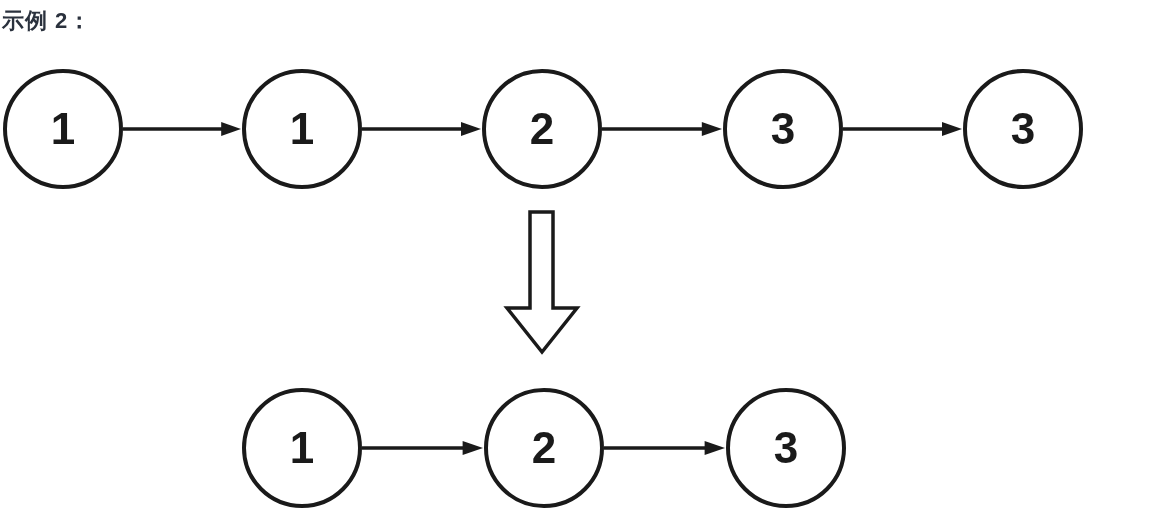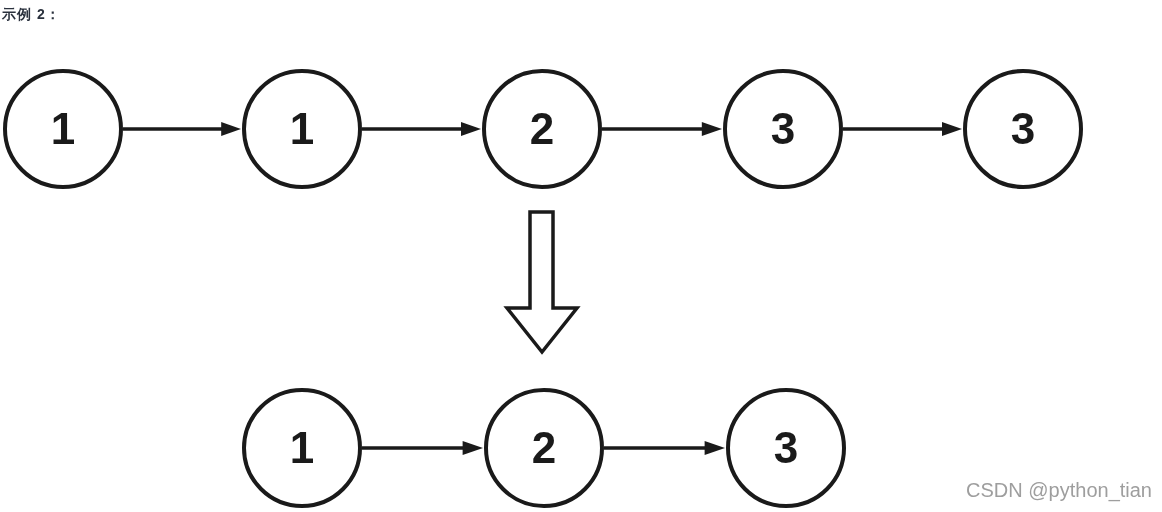--- a/index.html
+++ b/index.html
@@ -16,21 +16,21 @@
     width: 1162px;
     height: 512px;
     background: #ffffff;
     overflow: hidden;
     font-family: "Liberation Sans", "DejaVu Sans", sans-serif;
   }
   .title {
     position: absolute;
     left: 2px;
     top: 6px;
-    font-size: 14px;
+    font-size: 22px;
     font-weight: 700;
     color: var(--title-color);
     letter-spacing: 1px;
     white-space: nowrap;
   }
   .node {
     position: absolute;
     box-sizing: border-box;
     width: 120px;
     height: 120px;
@@ -124,15 +124,14 @@
       <polygon points="99,1 119,8 99,15"></polygon>
     </svg>
     <div class="node" style="left:484px">2</div>
     <svg class="harrow" style="left:604px; width:122px" viewBox="0 0 120 16" preserveAspectRatio="none">
       <line x1="0" y1="8" x2="101" y2="8"></line>
       <polygon points="99,1 119,8 99,15"></polygon>
     </svg>
     <div class="node" style="left:726px">3</div>
   </div>
 
-  <div class="watermark">CSDN @python_tian</div>
 
 </div>
 
 </body></html>

